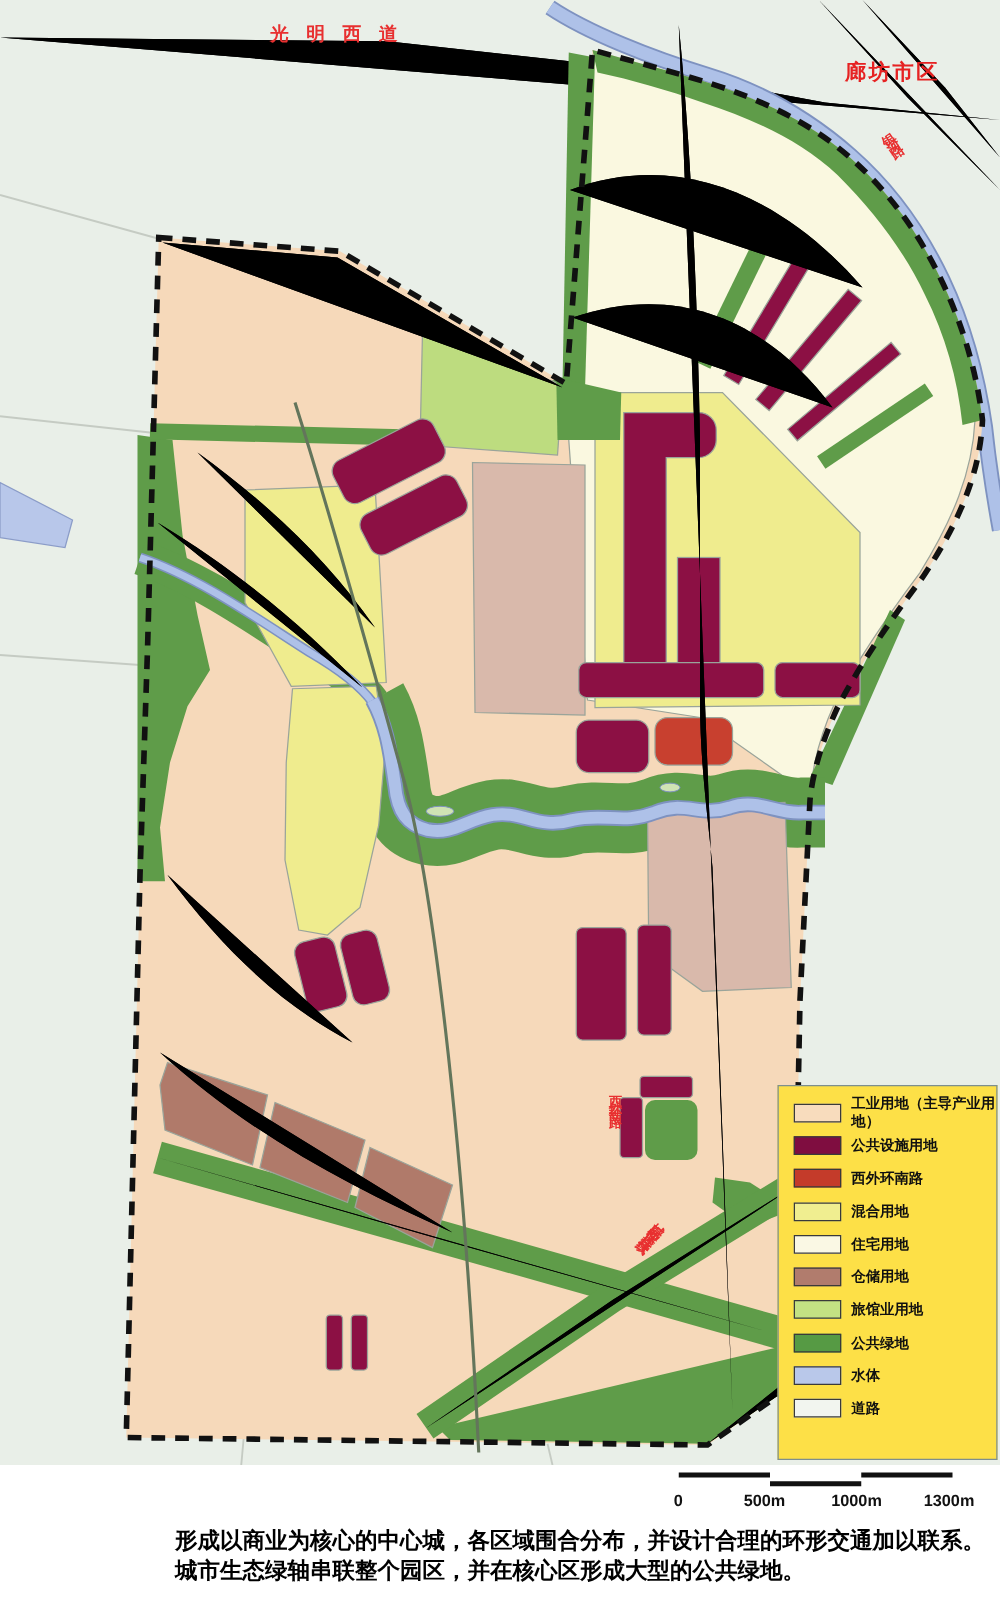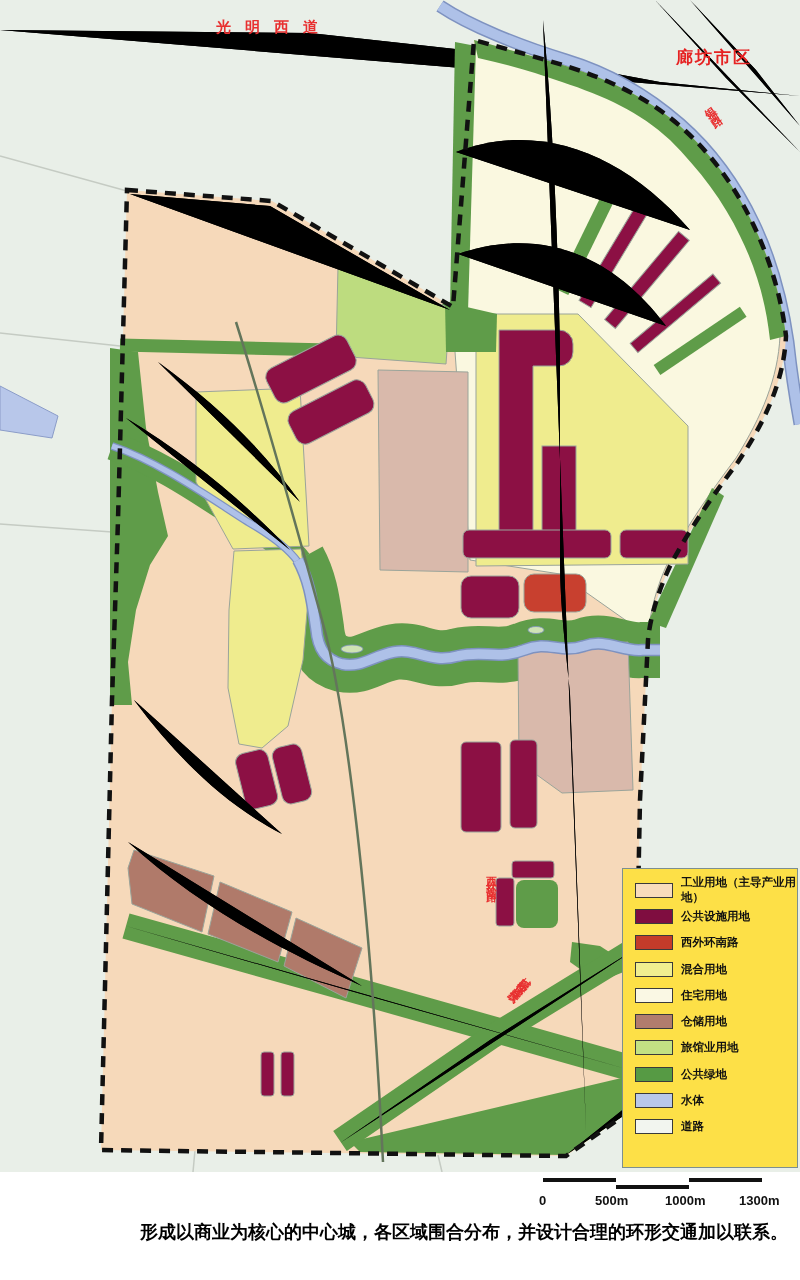--- a/index.html
+++ b/index.html
@@ -279,15 +279,16 @@
       <div class="sb-seg" style="left:0;top:0;width:73px;"></div>
       <div class="sb-seg" style="left:73px;top:7px;width:73px;"></div>
       <div class="sb-seg" style="left:146px;top:0;width:73px;"></div>
       <span class="sb-lab" style="left:-4px;">0</span>
       <span class="sb-lab" style="left:52px;">500m</span>
       <span class="sb-lab" style="left:122px;">1000m</span>
       <span class="sb-lab" style="left:196px;">1300m</span>
     </div>
     <div class="desc">
       <div>形成以商业为核心的中心城，各区域围合分布，并设计合理的环形交通加以联系。</div>
+      <div>城市生态绿轴串联整个园区，并在核心区形成大型的公共绿地。</div>
     </div>
   </div>
 </div>
 
 </body></html>

